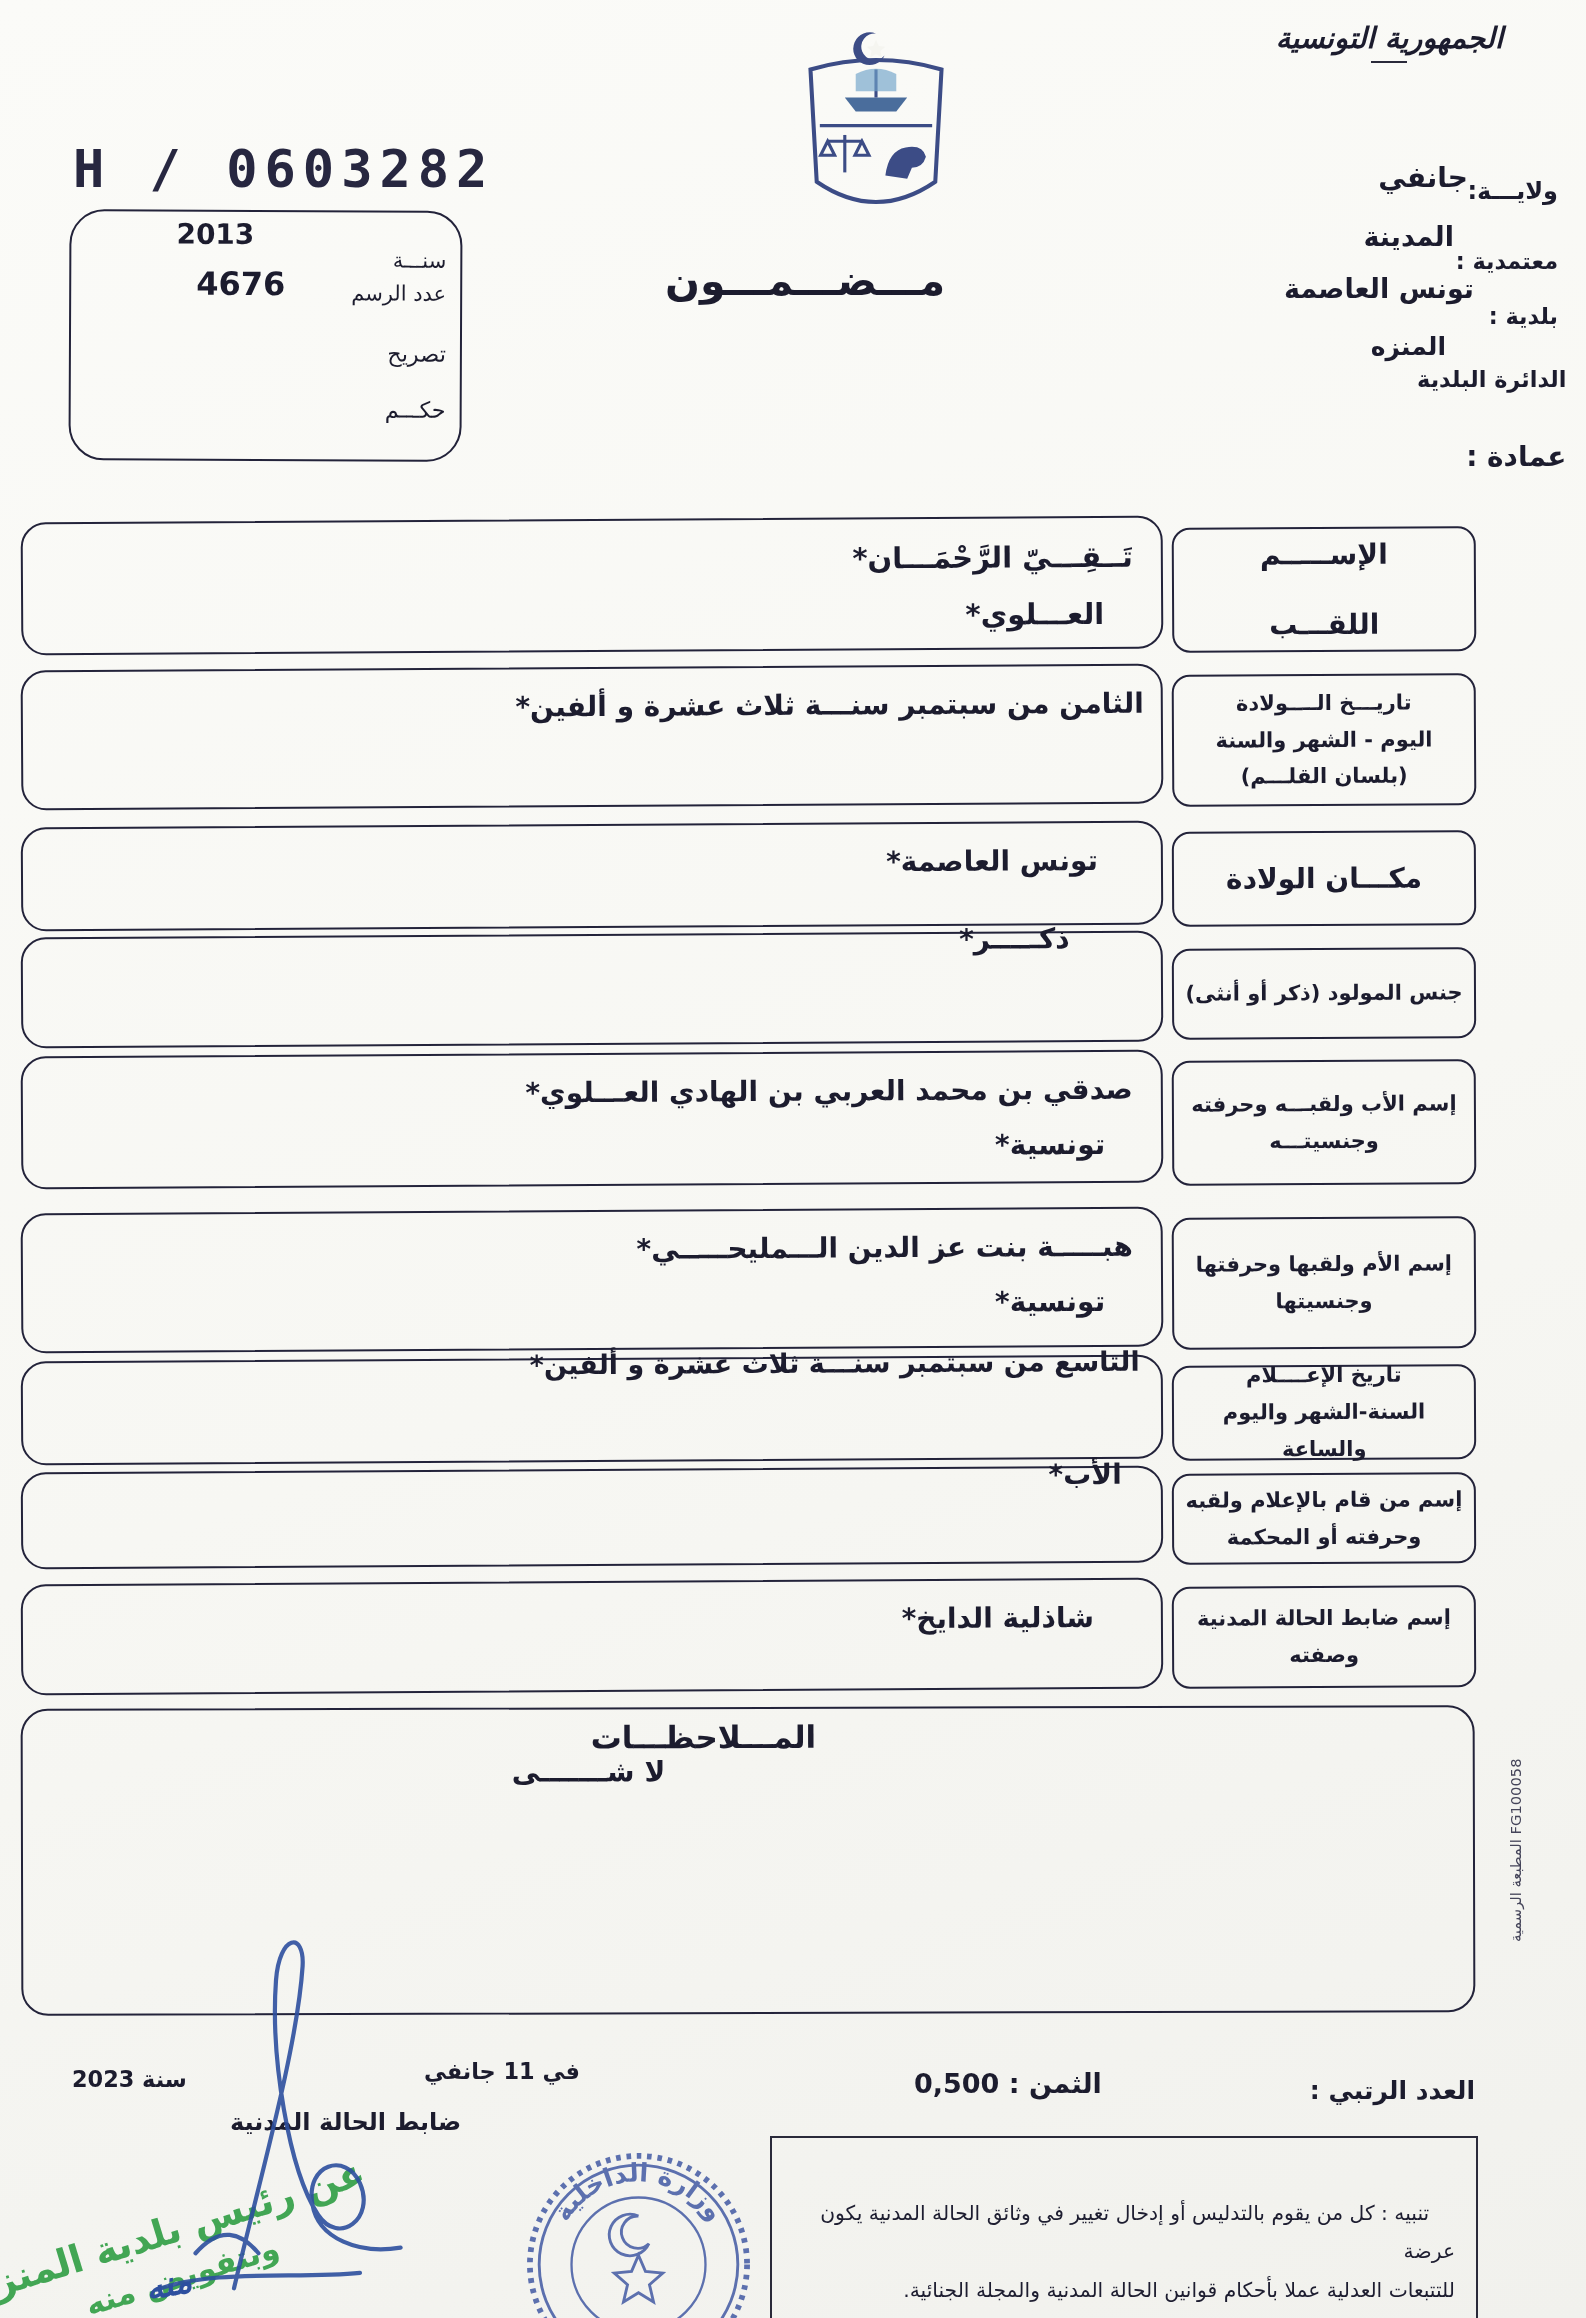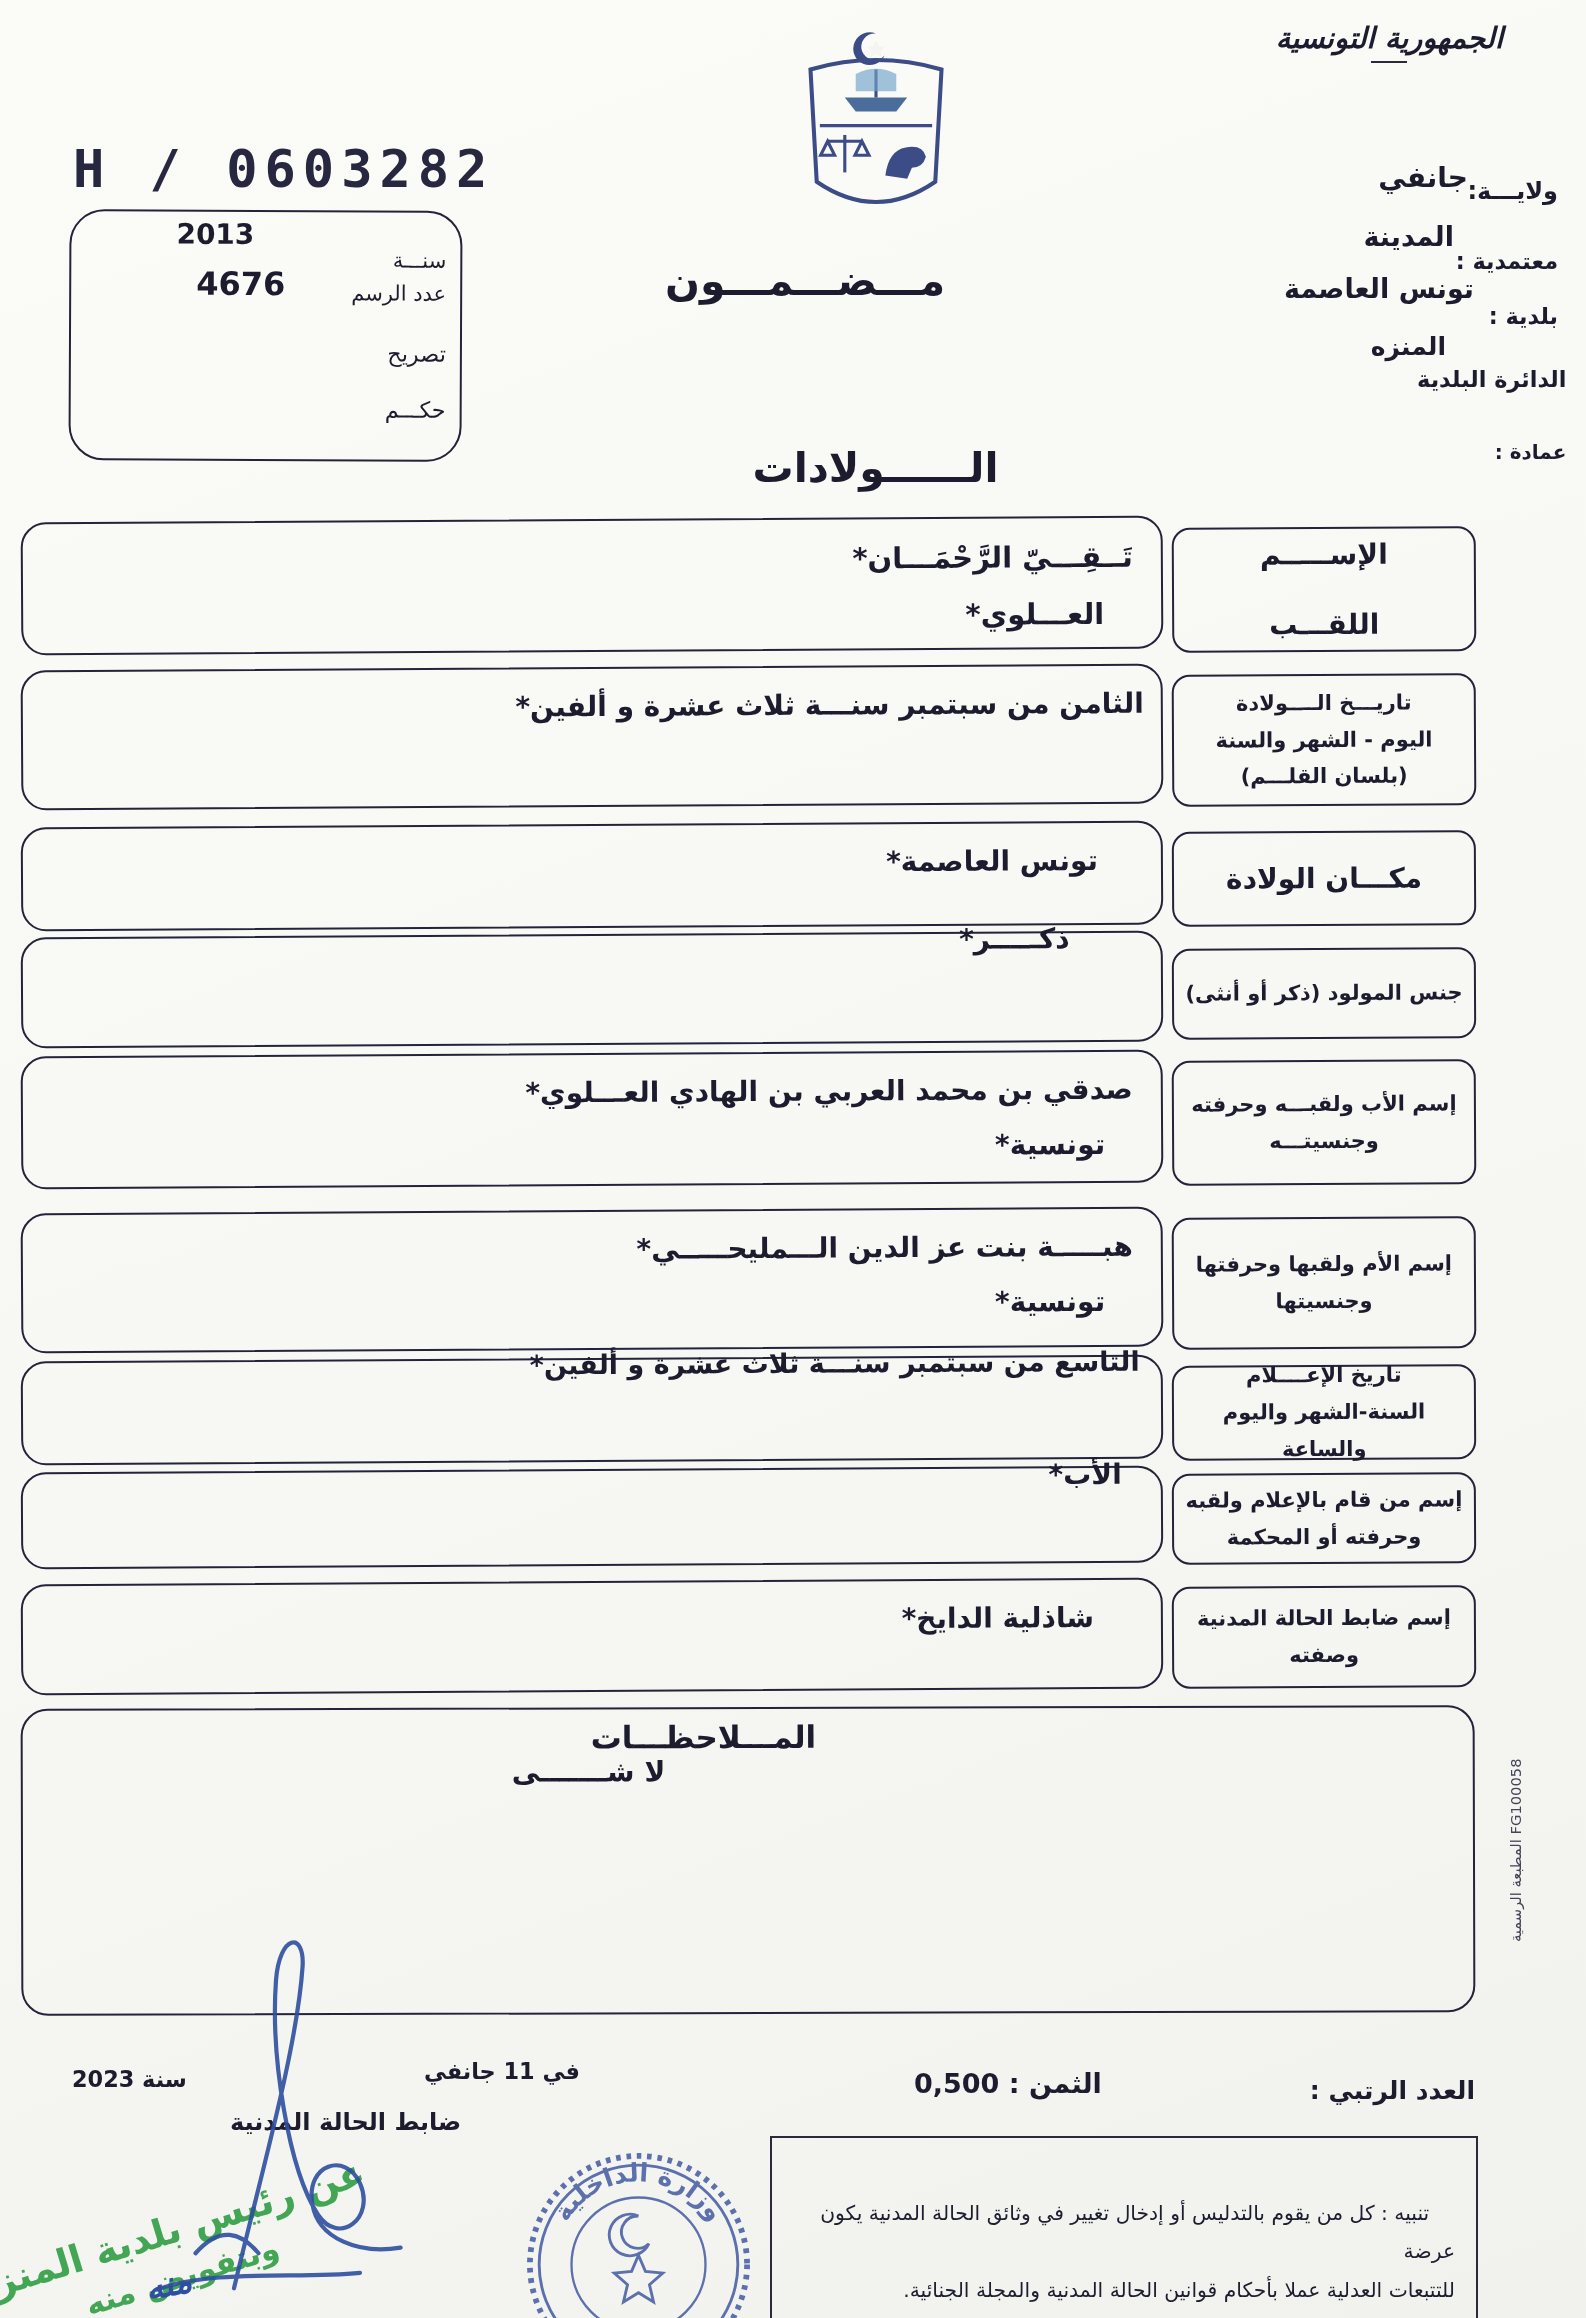--- a/index.html
+++ b/index.html
@@ -28,21 +28,21 @@
   .emblem { left:799px; top:32px; width:156px; height:195px; }
 
   .adm-gov-val { right:118px; top:161px; font-size:28px; font-weight:bold; }
   .adm-gov-lab { right:28px;  top:177px; font-size:24px; font-weight:bold; }
   .adm-del-val { right:132px; top:221px; font-size:27px; font-weight:bold; }
   .adm-del-lab { right:28px;  top:248px; font-size:22.4px; font-weight:bold; }
   .adm-mun-val { right:112px; top:273px; font-size:27px; font-weight:bold; }
   .adm-mun-lab { right:28px;  top:303px; font-size:22.4px; font-weight:bold; }
   .adm-dis-val { right:140px; top:332px; font-size:25px; font-weight:bold; }
   .adm-dis-lab { right:19.6px;  top:366px; font-size:22.4px; font-weight:bold; }
-  .adm-omd-lab { right:19.6px;  top:440px; font-size:20px; font-weight:bold; }
+  .adm-omd-lab { right:19.6px;  top:440px; font-size:28px; font-weight:bold; }
 
   .title1 { left:666px; top:257px; width:421px; text-align:left; font-size:41px; font-weight:bold; letter-spacing:1.4px; }
   .title2 { left:610px; top:346px; width:533px; text-align:center; font-size:35px; font-weight:bold;
             text-decoration:underline; text-underline-offset:11.2px; text-decoration-thickness:2.1px; }
   .title3 { left:666px; top:444px; width:421px; text-align:center; font-size:41px; font-weight:bold; }
 
   .vbox { position:absolute; left:22.4px; width:1142px; border:2.8px solid #23233a;
           border-radius:25px; transform:rotate(-.35deg); }
   .lbox { position:absolute; left:1173px; width:304px; border:2.8px solid #23233a; border-radius:18px;
           transform:rotate(-.3deg); display:flex; align-items:center; justify-content:center;
@@ -139,21 +139,20 @@
   <div class="abs adm-gov-lab">ولايـــة:</div>
   <div class="abs adm-del-val">المدينة</div>
   <div class="abs adm-del-lab">معتمدية :</div>
   <div class="abs adm-mun-val">تونس العاصمة</div>
   <div class="abs adm-mun-lab">بلدية :</div>
   <div class="abs adm-dis-val">المنزه</div>
   <div class="abs adm-dis-lab">الدائرة البلدية</div>
   <div class="abs adm-omd-lab">عمادة :</div>
 
   <div class="abs title1">مـــضـــمـــون</div>
-  <div class="abs title3">الــــــولادات</div>
 
   <div class="vbox row1">
     <div class="vtext vt1">تَــقِـــيّ الرَّحْمَـــان*
  العـــلوي*</div>
   </div>
   <div class="lbox lrow1">
     <div class="ltext lt1">الإســـــم
 اللقـــب</div>
   </div>
 

